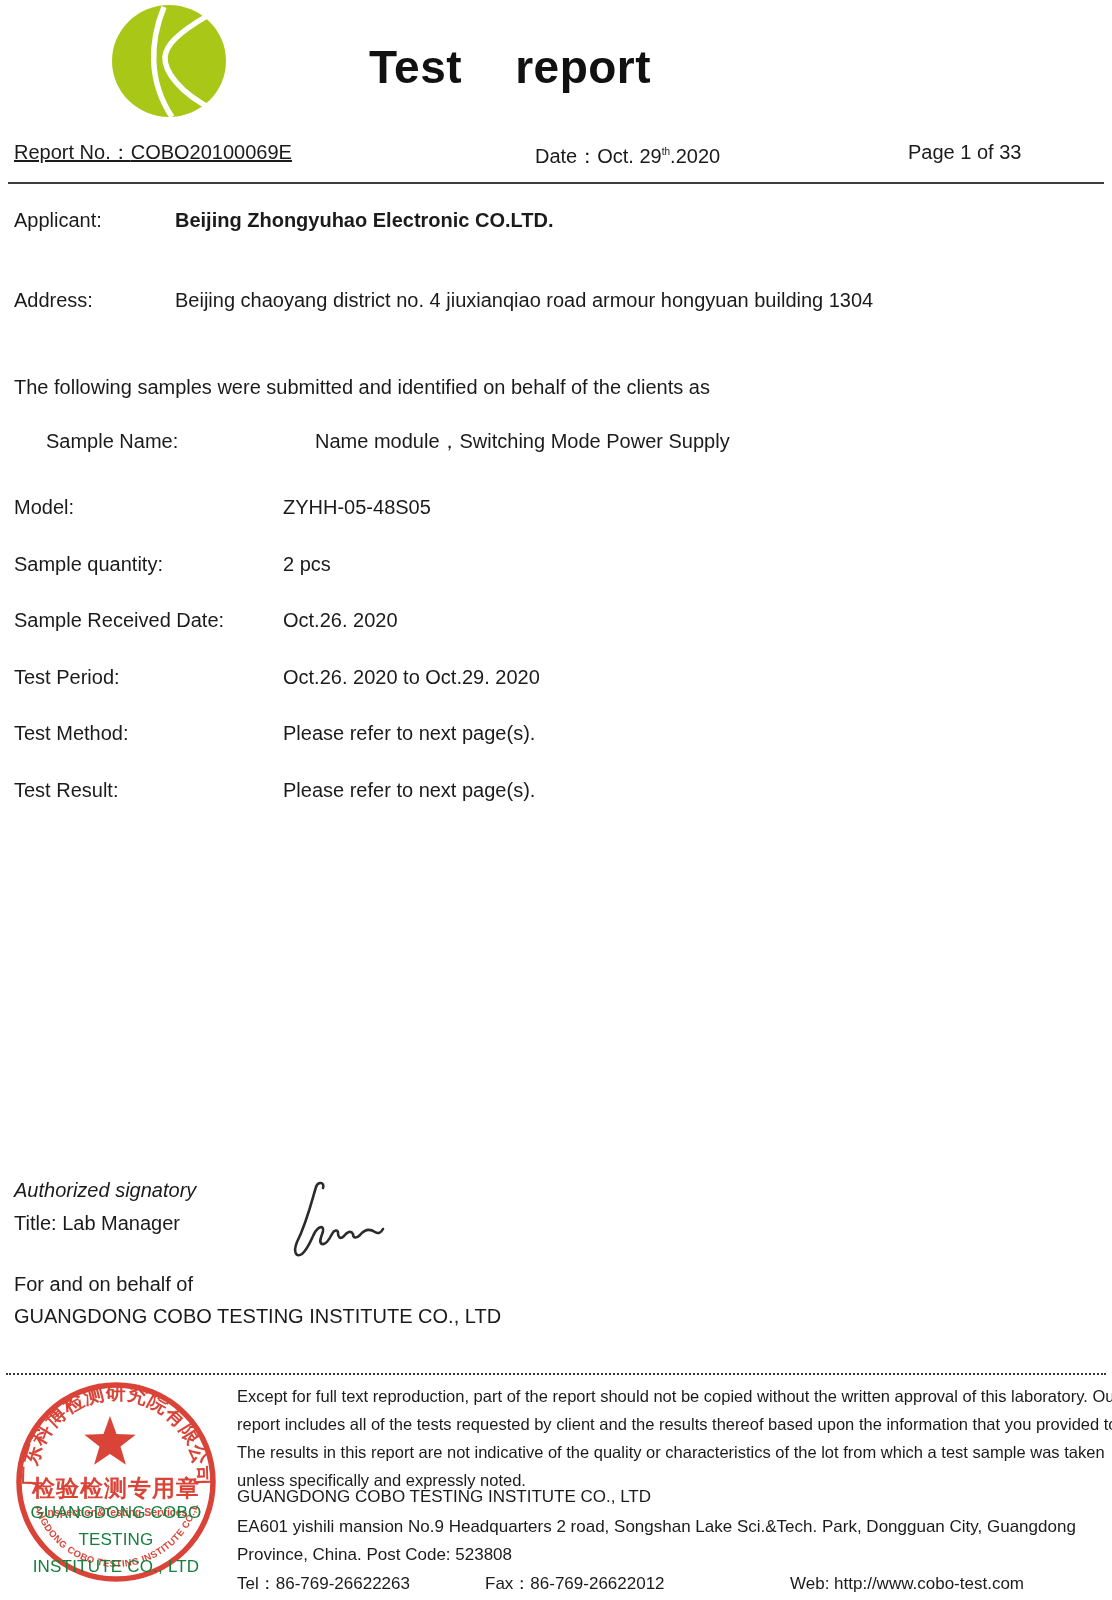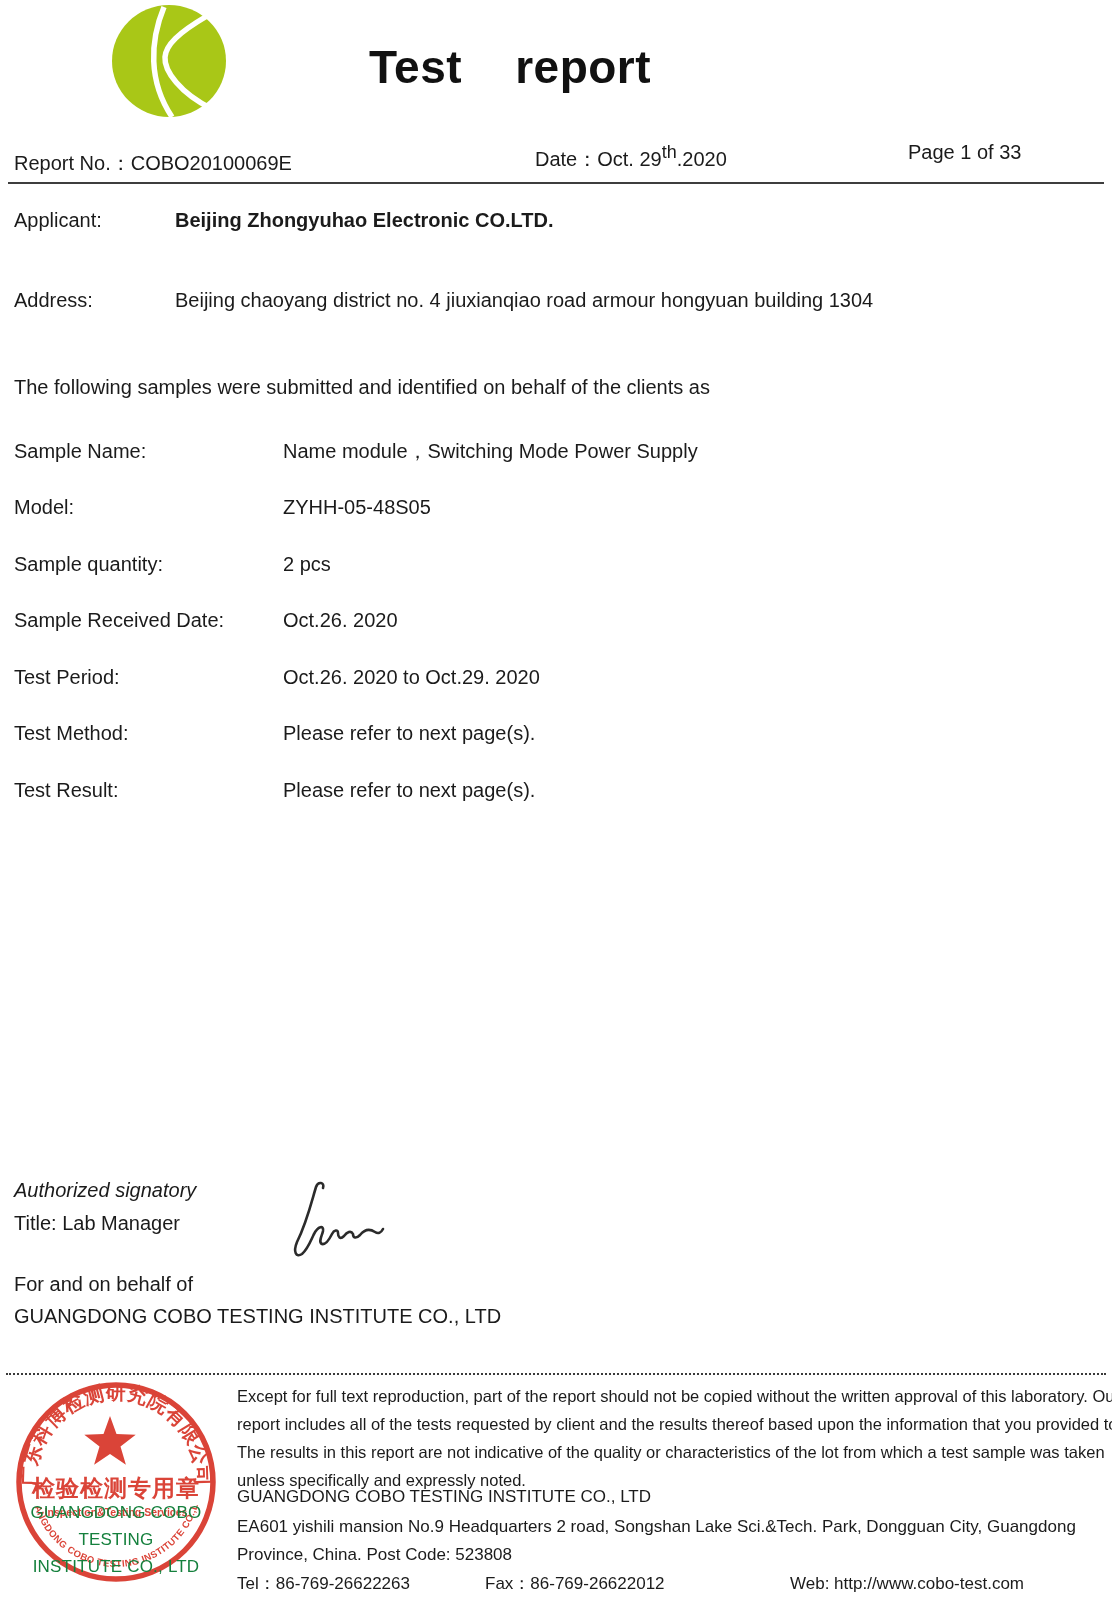--- a/index.html
+++ b/index.html
@@ -10,37 +10,37 @@
   }
   .abs{position:absolute;}
   .t20{font-size:20px;line-height:26px;white-space:nowrap;}
   .t17{font-size:17px;line-height:22px;white-space:nowrap;}
   .f16{font-size:16.5px;line-height:28px;white-space:nowrap;}
 
   
   #logo{left:112px;top:5px;width:118px;height:114px;}
   #title{left:0;top:40px;width:1020px;text-align:center;font-size:46px;
          font-weight:700;white-space:pre;letter-spacing:0.5px;color:#111;}
-  #hdr-reportno{left:14px;top:150px;}
+  #hdr-reportno{left:14px;top:139px;text-decoration:underline;}
   #hdr-date{left:535px;top:139px;}
   #hdr-page{left:908px;top:139px;}
-  #hdr-date sup{font-size:18px;}
+  #hdr-date sup{font-size:10px;}
   #rule{left:8px;top:182px;width:1096px;border-top:2px solid #3d3d3d;height:0;}
 
   
   #applicant-label{left:14px;top:207px;}
   #applicant-value{left:175px;top:207px;font-weight:bold;}
   #address-label{left:14px;top:287px;}
   #address-value{left:175px;top:287px;}
   #intro{left:14px;top:374px;}
 
   
   .row-label{left:14px;}
   .row-value{left:283px;}
-  .r0{top:438px;} .r1{top:494px;} .r2{top:551px;} .r3{top:607px;}
+  .r0{top:428px;margin-left:32px;} .r1{top:494px;} .r2{top:551px;} .r3{top:607px;}
   .r4{top:664px;} .r5{top:720px;} .r6{top:777px;}
 
   
   #sig-auth{left:14px;top:1177px;font-style:italic;}
   #sig-title{left:14px;top:1210px;}
   #signature{left:285px;top:1180px;width:120px;height:84px;}
   #sig-behalf{left:14px;top:1271px;}
   #sig-company{left:14px;top:1303px;}
 
   

